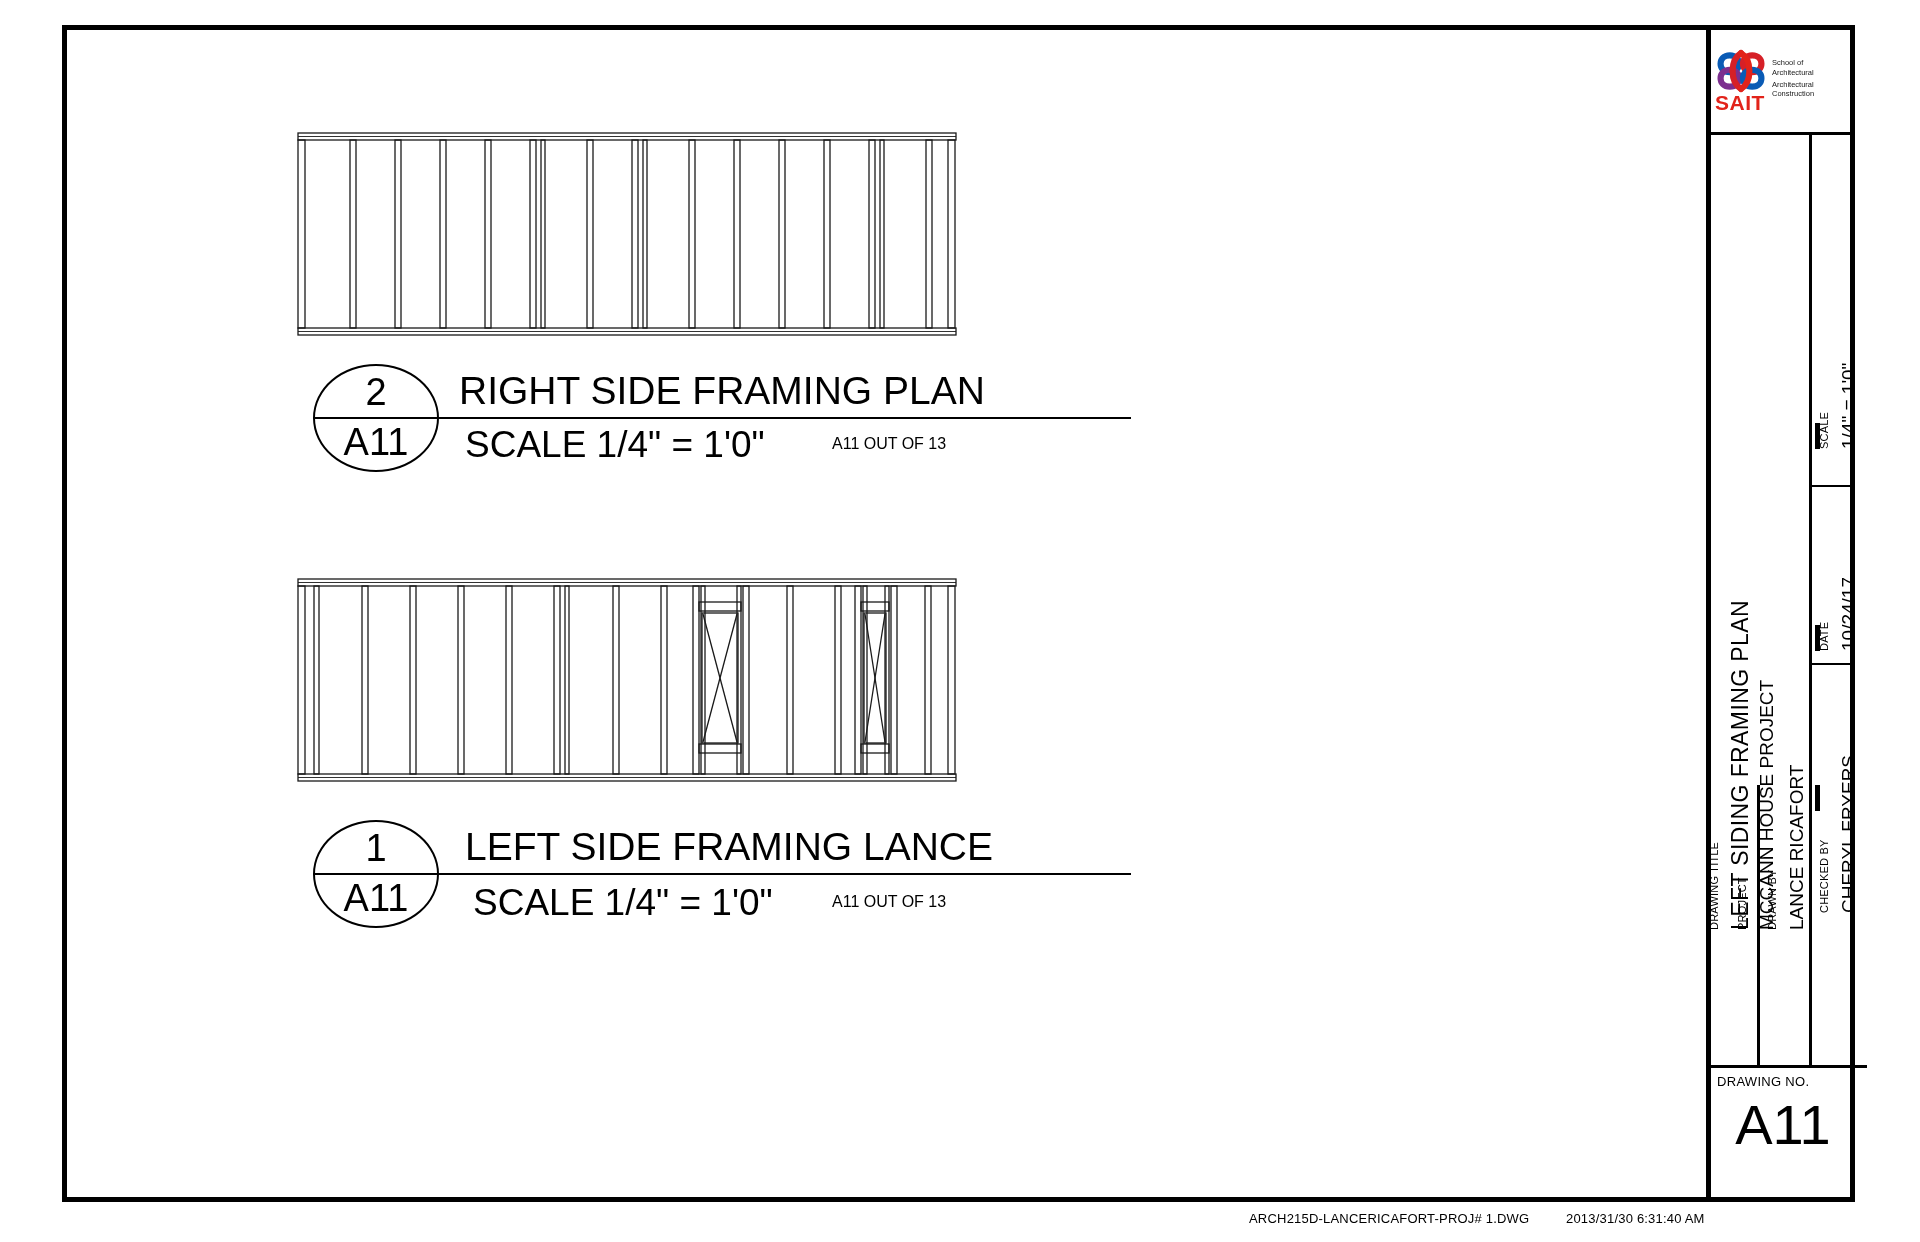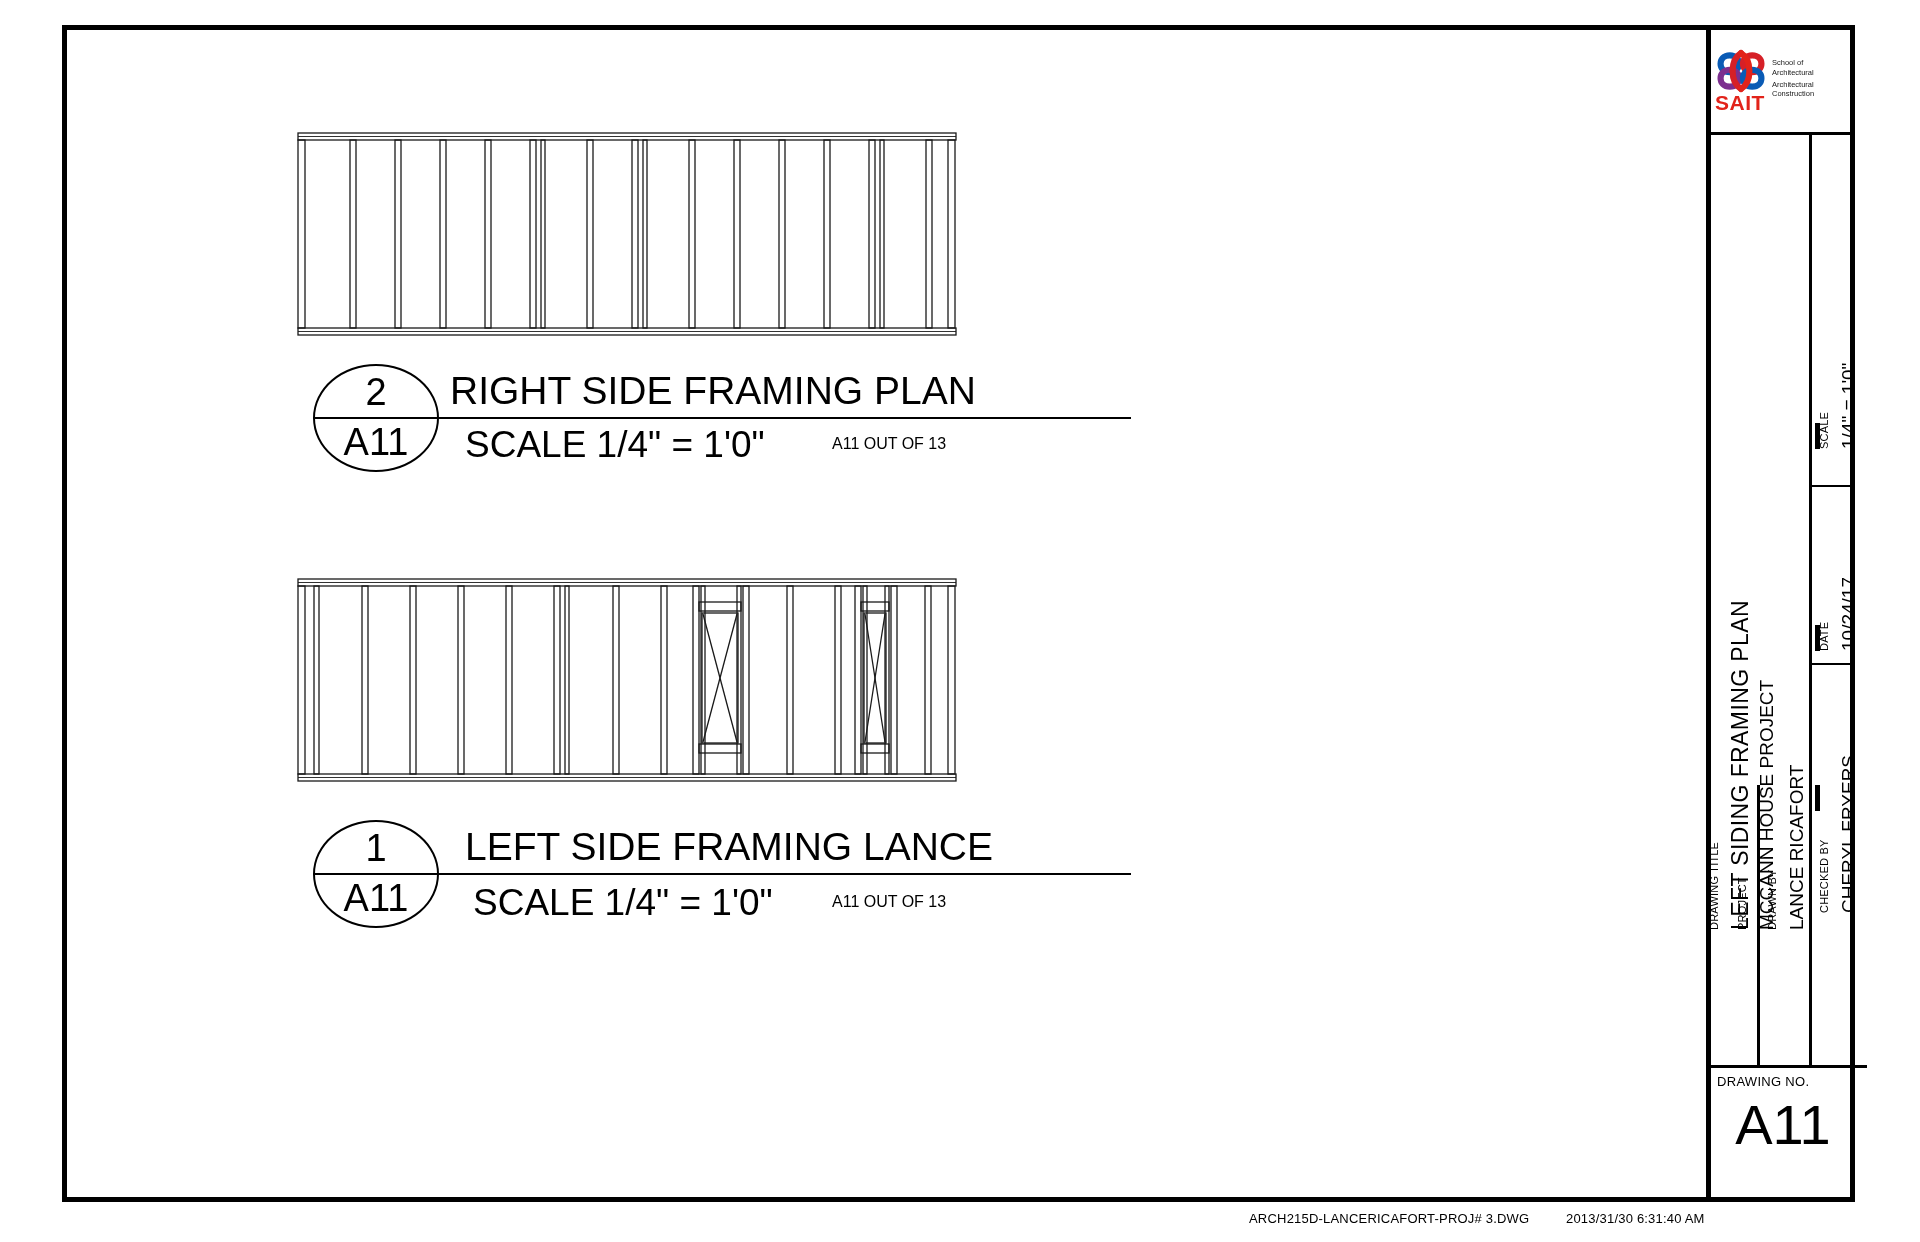--- a/index.html
+++ b/index.html
@@ -229,21 +229,21 @@
         <rect x="629" y="8" width="6" height="188"></rect>
       </g>
     </svg>
   </div>
 
   <div class="callout" style="left:313px; top:364px;">
     <div class="callout-bubble"></div>
     <div class="callout-num">2</div>
     <div class="callout-rule" style="left:0px; top:53px; width:818px;"></div>
     <div class="callout-sheet">A11</div>
-    <div class="callout-title" style="left:137px; top:5px;">RIGHT SIDE FRAMING PLAN</div>
+    <div class="callout-title" style="left:146px; top:5px;">RIGHT SIDE FRAMING PLAN</div>
     <div class="callout-scale" style="left:152px; top:60px;">SCALE 1/4" = 1'0"</div>
     <div class="callout-outof" style="left:475px; top:70px;">A11 OUT OF 13</div>
   </div>
 
   <div class="plan-wrap" style="left:297px; top:578px;">
     <svg class="plan-svg" width="660" height="205" viewBox="0 0 660 205">
       <g fill="none" stroke="#1a1a1a" stroke-width="1.3">
 
         <rect x="1" y="1" width="658" height="7"></rect>
         <line x1="1" y1="4.5" x2="659" y2="4.5" stroke-width="0.9"></line>
@@ -355,16 +355,16 @@
 
     <div class="vfield vlabel" style="left:-3px; top:905px;">DRAWING TITLE</div>
     <div class="vfield vvalue-lg" style="left:16px; top:905px;">LEFT SIDING FRAMING PLAN</div>
 
     <div class="dwgno-box">
       <div class="dwgno-label">DRAWING NO.</div>
       <div class="dwgno-value">A11</div>
     </div>
   </div>
 
-  <div class="footer-text" style="left:1249px; top:1211px;">ARCH215D-LANCERICAFORT-PROJ# 3.DWG</div>
+  <div class="footer-text" style="left:1249px; top:1211px;">ARCH215D-LANCERICAFORT-PROJ# 1.DWG</div>
   <div class="footer-text" style="left:1566px; top:1211px;">2013/31/30 6:31:40 AM</div>
 
 </div>
 
 </body></html>

